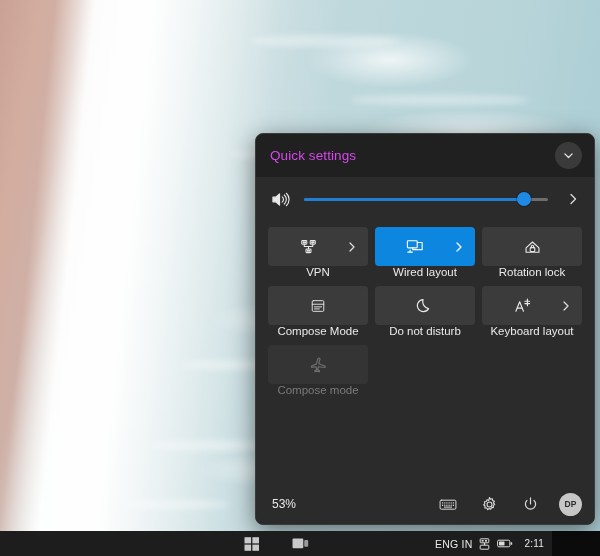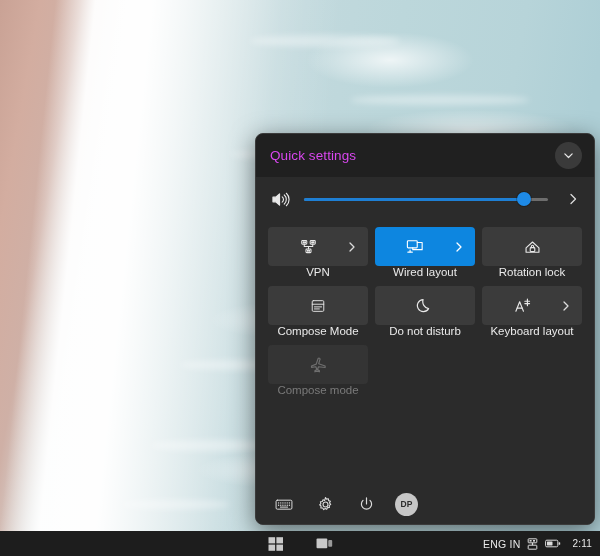--- a/index.html
+++ b/index.html
@@ -44,21 +44,21 @@
         #b7d4d9 520px,
         #aecfd6 600px);
   }
   #wallpaper .streak{
     position:absolute; background:rgba(255,255,255,.38);
     border-radius:50%; filter:blur(3px);
   }
 
   
   #taskbar{
-    position:absolute; left:0; bottom:0; width:600px; height:25px;
+    position:absolute; left:0; bottom:0; width:552px; height:25px;
     background:#1d1d1d;
     display:flex; align-items:center;text-decoration:underline;
   }
   #taskbar-center{
     position:absolute; left:0; right:0; top:0; height:25px;
     display:flex; align-items:center; justify-content:center; gap:26px;
   }
   .tb-btn{ width:22px; height:22px; display:flex; align-items:center; justify-content:center; }
   #taskbar-right{
     position:absolute; right:8px; top:0; height:25px;
@@ -316,20 +316,21 @@
         </span>
       </div>
       <div class="tile-label">Compose mode</div>
     </div>
 
 
 
   </div>
 
   <div id="qs-footer">
+    <span id="battery-percent">53%</span>
     <span id="footer-actions">
       <span class="footer-btn">
         <svg width="18" height="13" viewBox="0 0 20 14" fill="none" stroke="#dcdcdc" stroke-width="1.1" stroke-linecap="round" stroke-linejoin="round">
           <rect x="1.2" y="2.2" width="17.6" height="10" rx="1.4"></rect>
           <path d="M4 5.2 L4 5.2 M6.4 5.2 L6.4 5.2 M8.8 5.2 L8.8 5.2 M11.2 5.2 L11.2 5.2 M13.6 5.2 L13.6 5.2 M16 5.2 L16 5.2" stroke-width="1.5"></path>
           <path d="M4 7.8 L4 7.8 M6.4 7.8 L6.4 7.8 M8.8 7.8 L8.8 7.8 M11.2 7.8 L11.2 7.8 M13.6 7.8 L13.6 7.8 M16 7.8 L16 7.8" stroke-width="1.5"></path>
           <path d="M6 9.9 L14 9.9"></path>
         </svg>
       </span>
       <span class="footer-btn">

